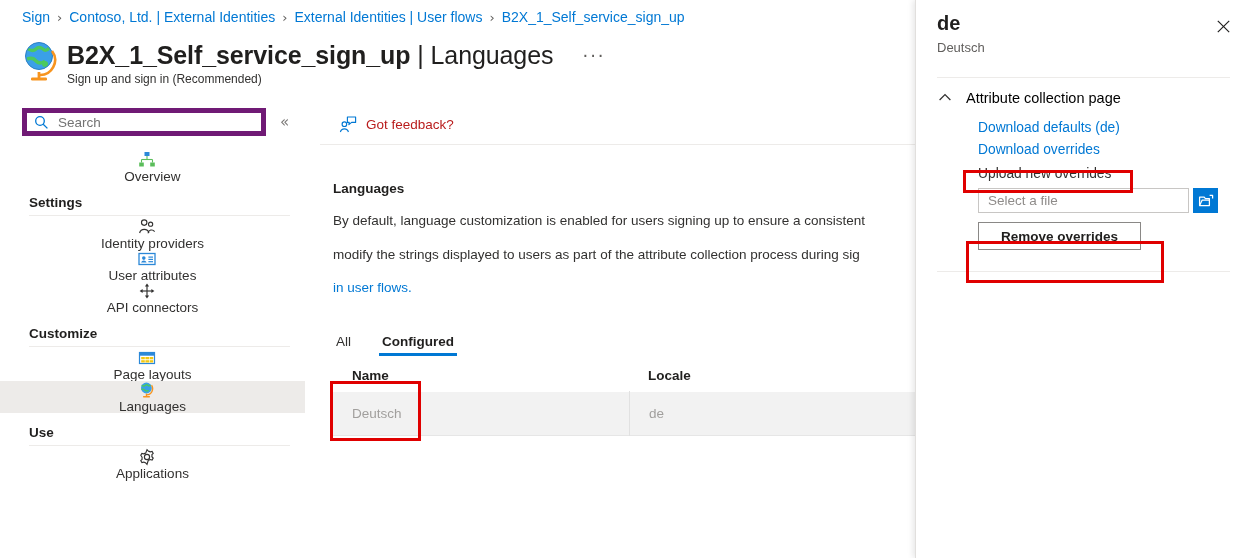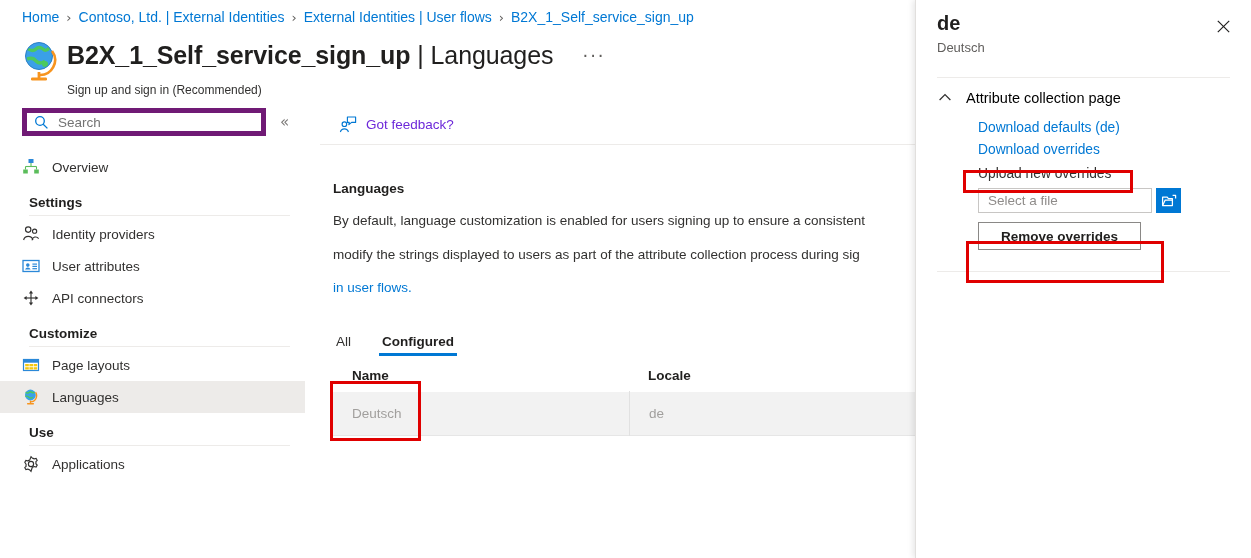--- a/index.html
+++ b/index.html
@@ -31,21 +31,21 @@
     display: flex; align-items: flex-start;
   }
   .globe-wrap { width: 40px; height: 46px; position: relative; margin-right: 8px; flex: none; }
   .title-texts { padding-top: 2px; }
   .page-title {
     font-size: 25px; font-weight: 600; color: #201f1e;
     letter-spacing: -0.1px; line-height: 30px; white-space: nowrap;
   }
   .page-title .thin { font-weight: 300; color: #201f1e; }
   .page-subtitle {
-    font-size: 12px; color: #323130; margin-top: 13px; line-height: 15px;
+    font-size: 12px; color: #323130; margin-top: 2px; line-height: 15px;
   }
   .ellipsis-btn {
     position: absolute; left: 581px; top: 48px;
     width: 26px; height: 22px; display:flex; align-items:center; justify-content:center;
     color: #605e5c; font-size: 18px; letter-spacing: 2px; cursor: pointer;
     font-family: "DejaVu Sans", sans-serif; line-height: 10px; padding-bottom:6px;
   }
 
   
   .leftnav { position: absolute; left: 0; top: 104px; width: 320px; height: 454px; background: #fff; }
@@ -60,38 +60,38 @@
     font-family: "Liberation Sans", sans-serif; color: #323130; background: transparent;
   }
   .search-box input::placeholder { color: #737373; }
   .collapse-btn {
     margin-left: 14px; color: #797775; font-size: 15px; cursor: pointer; line-height: 1;
     font-family: "DejaVu Sans", sans-serif;
   }
 
   .nav-item {
     position: relative; height: 32px; display: flex; align-items: center;
-    padding-left: 22px; cursor: pointer; width: 305px;
+    cursor: pointer; width: 305px; flex-direction: column;
   }
   .nav-item.selected { background: #edebe9; }
   .nav-ico { width: 18px; height: 18px; margin-right: 12px; flex: none; position: relative; }
   .nav-label { font-size: 13.5px; color: #323130; white-space: nowrap; }
 
   .nav-section { padding-left: 29px; width: 305px; }
   .nav-section-title {
     font-size: 13.5px; font-weight: 700; color: #201f1e; padding-top: 12px; padding-bottom: 5px;
   }
   .nav-rule { height: 1px; background: #edebe9; width: 261px; margin-bottom: 2px; }
 
   
   .main { position: absolute; left: 320px; top: 104px; width: 595px; height: 454px; background: #fff; }
   .cmdbar { height: 41px; border-bottom: 1px solid #edebe9; display: flex; align-items: center; padding-left: 13px; }
   .cmd-btn { display: flex; align-items: center; cursor: pointer; padding: 4px 6px; }
   .cmd-ico { width: 18px; height: 17px; margin-right: 9px; flex: none; }
-  .cmd-label { font-size: 13.5px; color: #6d28d9; white-space: nowrap; }
+  .cmd-label { font-size: 13.5px; color: #b91c1c; white-space: nowrap; }
 
   .content-pad { padding: 36px 0 0 13px; }
   .sec-title { font-size: 13.5px; font-weight: 700; color: #201f1e; }
   .sec-desc {
     margin-top: 14px; font-size: 13.5px; color: #323130; line-height: 21.5px;
     width: 640px; white-space: nowrap;
   }
   .sec-desc .line { display: block; margin-top: 12px; }
   .sec-desc a { color: #0078d4; text-decoration: none; cursor: pointer; }
 
@@ -138,21 +138,21 @@
   .accordion { margin-top: 12px; padding-left: 21px; display: flex; align-items: center; cursor: pointer; }
   .acc-chev { width: 16px; height: 16px; margin-right: 13px; flex: none; color: #323130; }
   .acc-title { font-size: 14.5px; color: #000000; }
 
   .panel-body { padding-left: 62px; padding-top: 11px; position: relative; }
   .plink { display: block; font-size: 13.8px; color: #0078d4; text-decoration: none; cursor: pointer; line-height: 22px; white-space: nowrap; }
   .plabel { font-size: 13.8px; color: #323130; line-height: 22px; margin-top: 2px; }
 
   .file-row { display: flex; align-items: center; margin-top: 3px; }
   .file-input {
-    width: 174px; height: 25px; border: 1px solid #c8c6c4; background: #fff;
+    width: 211px; height: 25px; border: 1px solid #c8c6c4; background: #fff;
     display: flex; align-items: center; padding: 0 7px;
   }
   .file-input input {
     border: none; outline: none; font-size: 13.5px; width: 100%;
     font-family: "Liberation Sans", sans-serif; color: #323130; background: transparent;
   }
   .file-input input::placeholder { color: #8f8c8a; }
   .browse-btn {
     width: 25px; height: 25px; background: #0078d4; margin-left: 4px;
     display: flex; align-items: center; justify-content: center; cursor: pointer; flex: none;
@@ -166,21 +166,21 @@
 
   
   .redbox { position: absolute; border: 3px solid #e00000; pointer-events: none; }
 </style>
 </head>
 <body>
 
 <div id="root">
 
   <div class="breadcrumb">
-    <span class="crumb">Home</span>
+    <span class="crumb">Sign</span>
     <span class="crumb-sep">›</span>
     <span class="crumb">Contoso, Ltd. | External Identities</span>
     <span class="crumb-sep">›</span>
     <span class="crumb">External Identities | User flows</span>
     <span class="crumb-sep">›</span>
     <span class="crumb">B2X_1_Self_service_sign_up</span>
   </div>
 
   <div class="title-row">
     <div class="globe-wrap">

